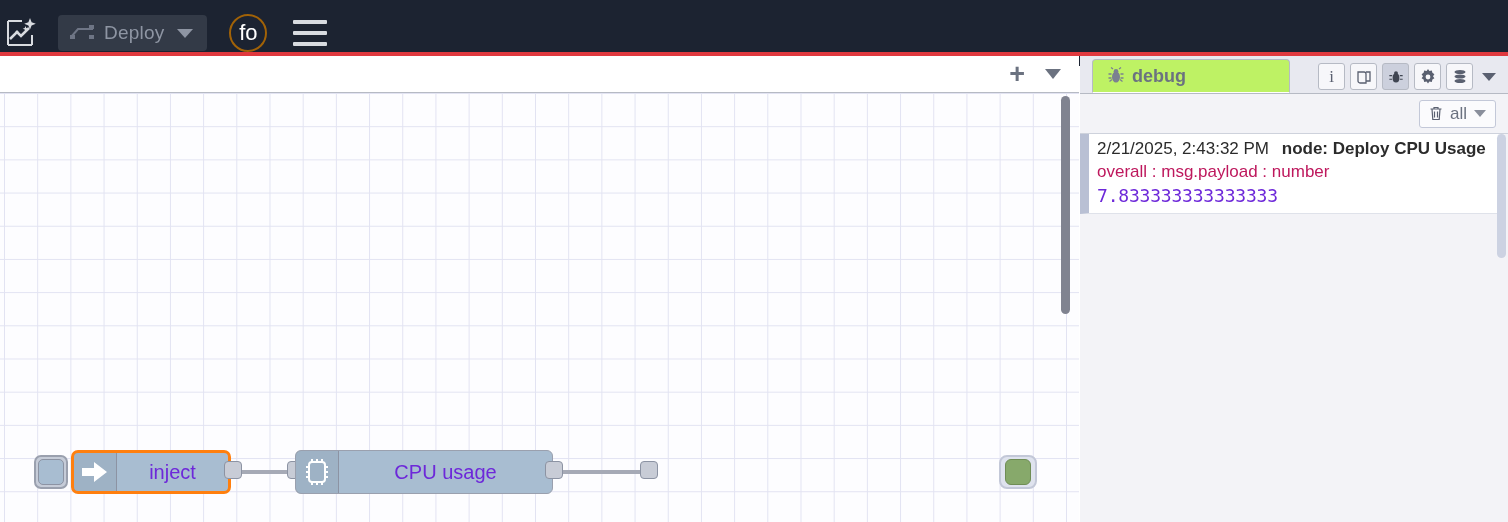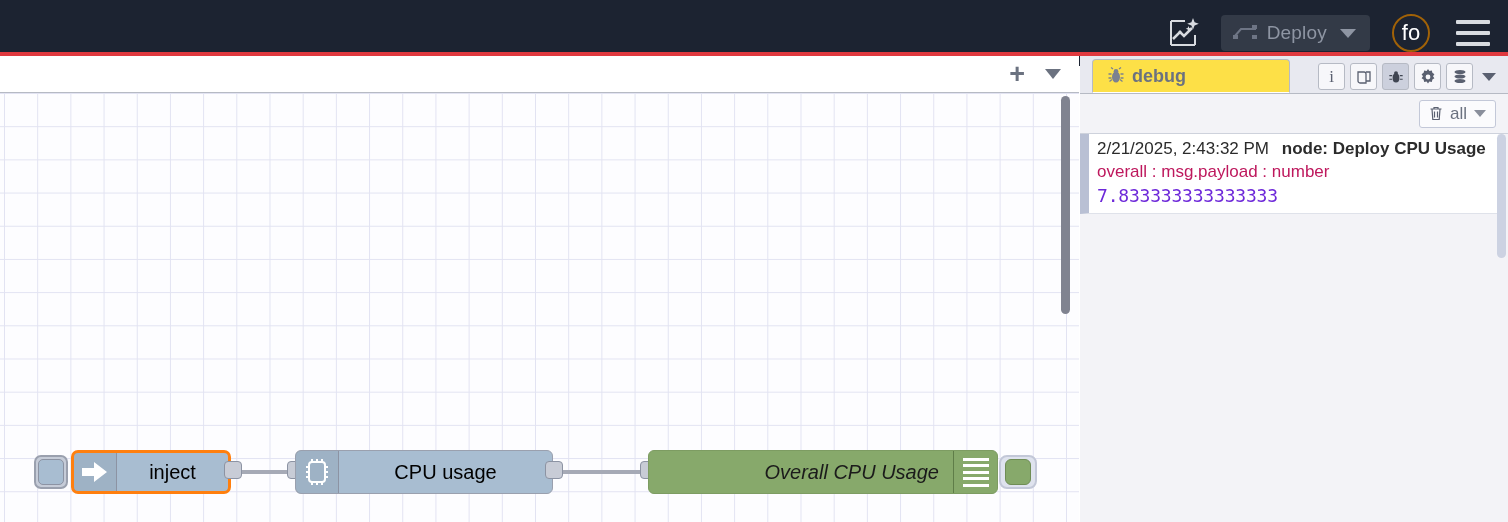--- a/index.html
+++ b/index.html
@@ -8,21 +8,21 @@
     overflow:hidden;
     font-family:"Liberation Sans", sans-serif;
     background:#fff;
   }
   #app { position:relative; width:1508px; height:522px; }
 
   
   .header {
     position:absolute; left:0; top:0; width:1508px; height:66px;
     background:#1c2331;
-    display:flex; align-items:center; justify-content:flex-end;
+    display:flex; align-items:center; justify-content:flex-start;
     padding-right:18px;
   }
   .header-red-rule {
     position:absolute; left:0; top:52px; width:1508px; height:4px;
     background:#e0393e;
   }
   .hdr-btn {
     display:flex; align-items:center; justify-content:center;
     cursor:pointer;
   }
@@ -96,21 +96,21 @@
     background:#a8bdd1; border:3px solid #ff7f0e; border-radius:7px;
   }
   .node-icon-box {
     width:43px; height:100%;
     display:flex; align-items:center; justify-content:center;
     background:rgba(0,0,0,0.055);
     border-right:1px solid #8c93a3;
     border-radius:3px 0 0 3px;
   }
   .node-label {
-    flex:1; text-align:center; font-size:20px; color:#000000;
+    flex:1; text-align:center; font-size:20px; color:#6d28d9;
     padding:0 8px; white-space:nowrap; overflow:hidden;
   }
   .inject-btn {
     position:absolute; left:34px; top:362px;
     width:34px; height:34px; border-radius:7px;
     background:#c6ccd8; border:2px solid #9aa0ae;
   }
   .inject-btn-inner {
     position:absolute; left:38px; top:366px;
     width:26px; height:26px; border-radius:5px;
@@ -160,21 +160,21 @@
     position:absolute; left:1080px; top:56px;
     width:428px; height:466px; background:#f3f3f7;
   }
   .sb-tabrow {
     position:absolute; left:0; top:0; width:428px; height:38px;
     background:#e8e9f0; border-bottom:1px solid #b6bac4;
     display:flex; align-items:flex-end;
   }
   .sb-tab {
     margin-left:12px; height:34px; min-width:198px;
-    background:#fde047; border:1px solid #b6bac4; border-bottom:1px solid #fff;
+    background:#bef264; border:1px solid #b6bac4; border-bottom:1px solid #fff;
     border-radius:4px 4px 0 0;
     display:flex; align-items:center; gap:7px; padding:0 14px;
     font-size:18px; font-weight:bold; color:#6b7280; cursor:pointer;
   }
   .sb-icons { margin-left:auto; display:flex; align-items:center; gap:5px; padding:0 8px 3px 0; }
   .sb-ic {
     width:27px; height:27px; border:1px solid #b6bac4; border-radius:3px;
     background:#f7f7fa; display:flex; align-items:center; justify-content:center;
     cursor:pointer; color:#5a6070; font-size:16px;
   }
@@ -294,32 +294,20 @@
             <rect x="7" y="6" width="16" height="20" rx="3"></rect>
             <path d="M10 3 v3 M15 3 v3 M20 3 v3 M10 26 v3 M15 26 v3 M20 26 v3"></path>
             <path d="M4 11 h3 M4 16 h3 M4 21 h3 M23 11 h3 M23 16 h3 M23 21 h3"></path>
           </svg>
         </div>
         <div class="node-label">CPU usage</div>
       </div>
       <div class="port" style="left:545px; top:368px;"></div>
 
       <div class="port in" style="left:640px; top:368px;"></div>
-      <div class="node node-debug">
-        <div class="debug-label">Overall CPU Usage</div>
-        <div class="debug-icon-box">
-          <div class="debug-lines">
-            <i></i>
-              <i></i>
-              <i></i>
-            <i></i>
-              <i></i>
-          </div>
-        </div>
-      </div>
       <div class="debug-toggle"></div>
       <div class="debug-toggle-inner"></div>
 
       <div class="canvas-scrollbar"></div>
     </div>
   </div>
 
   <div class="sidebar">
 
     <div class="sb-tabrow">

